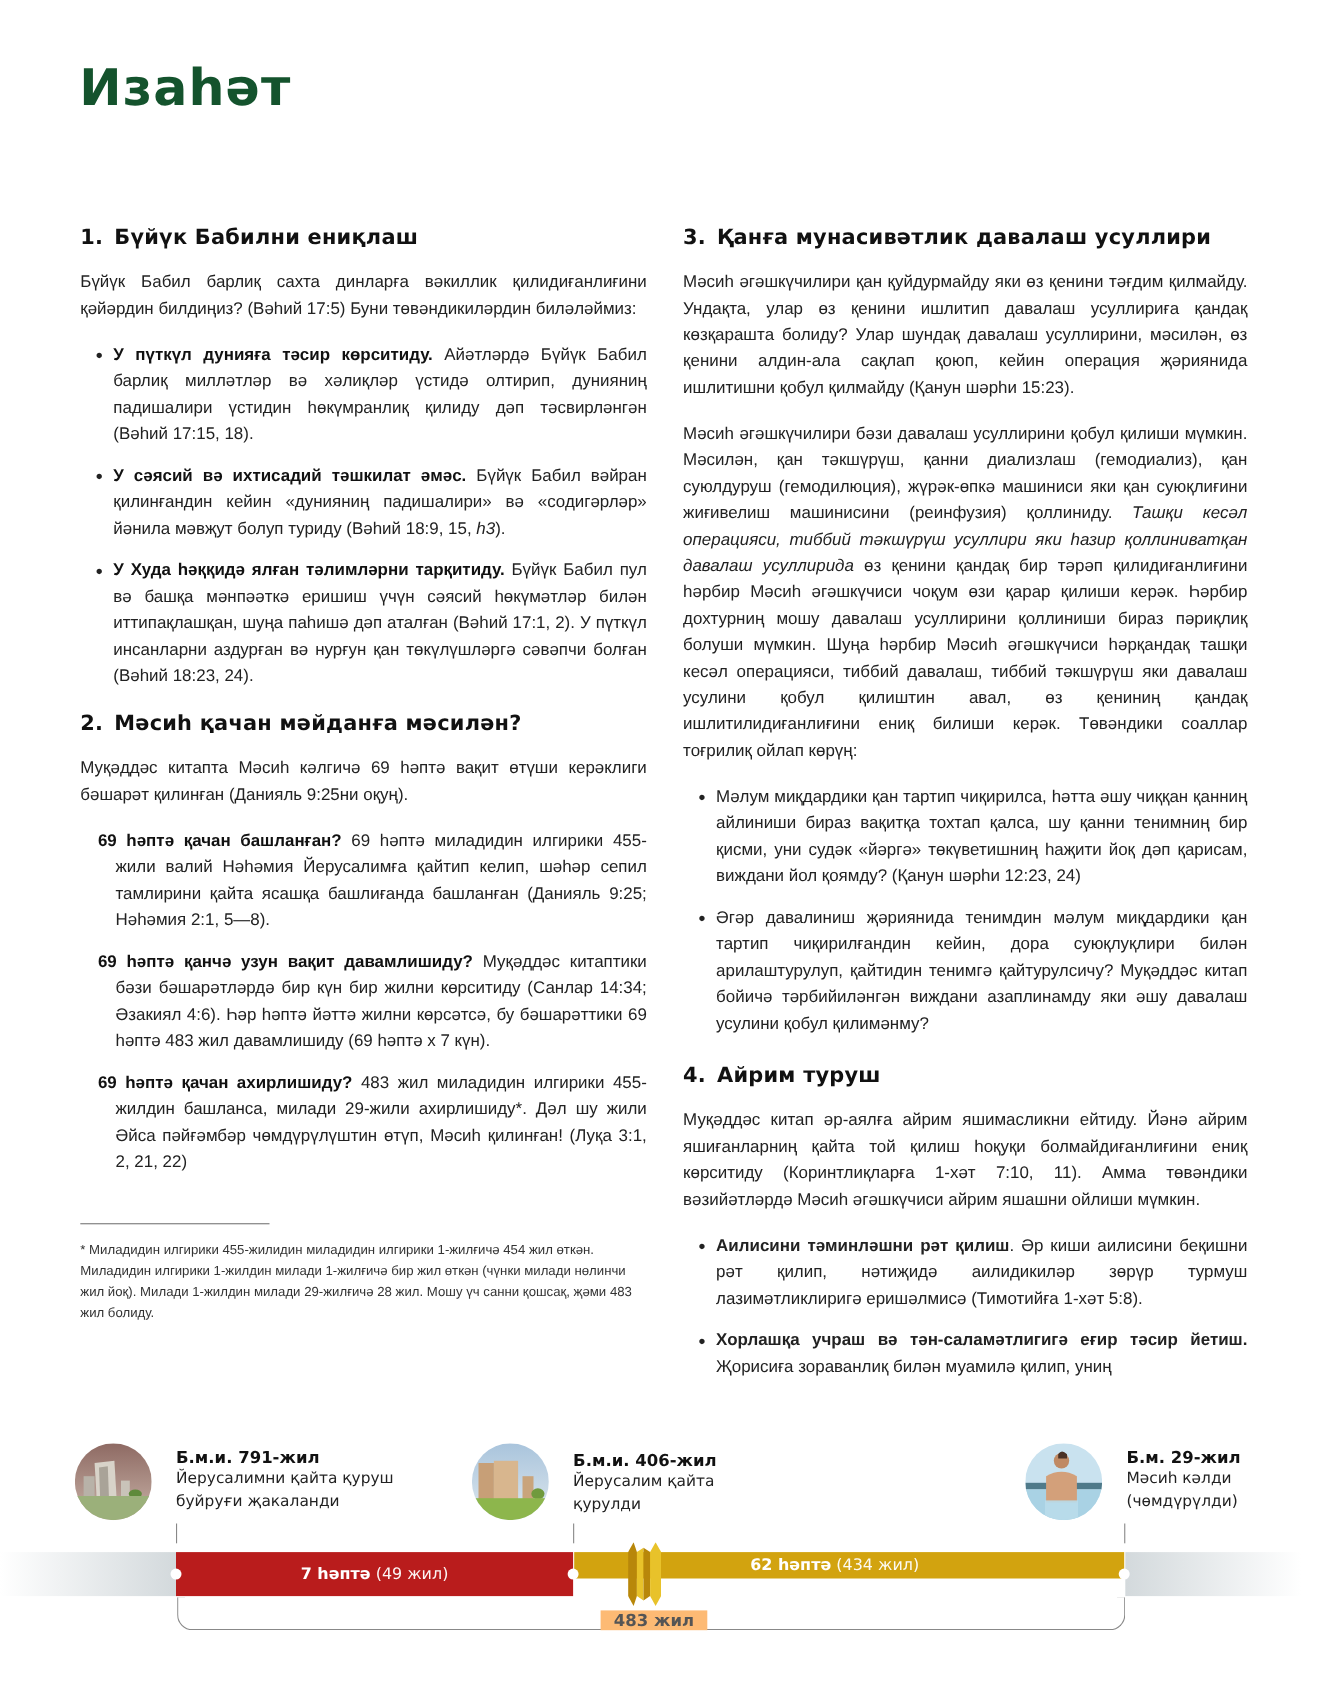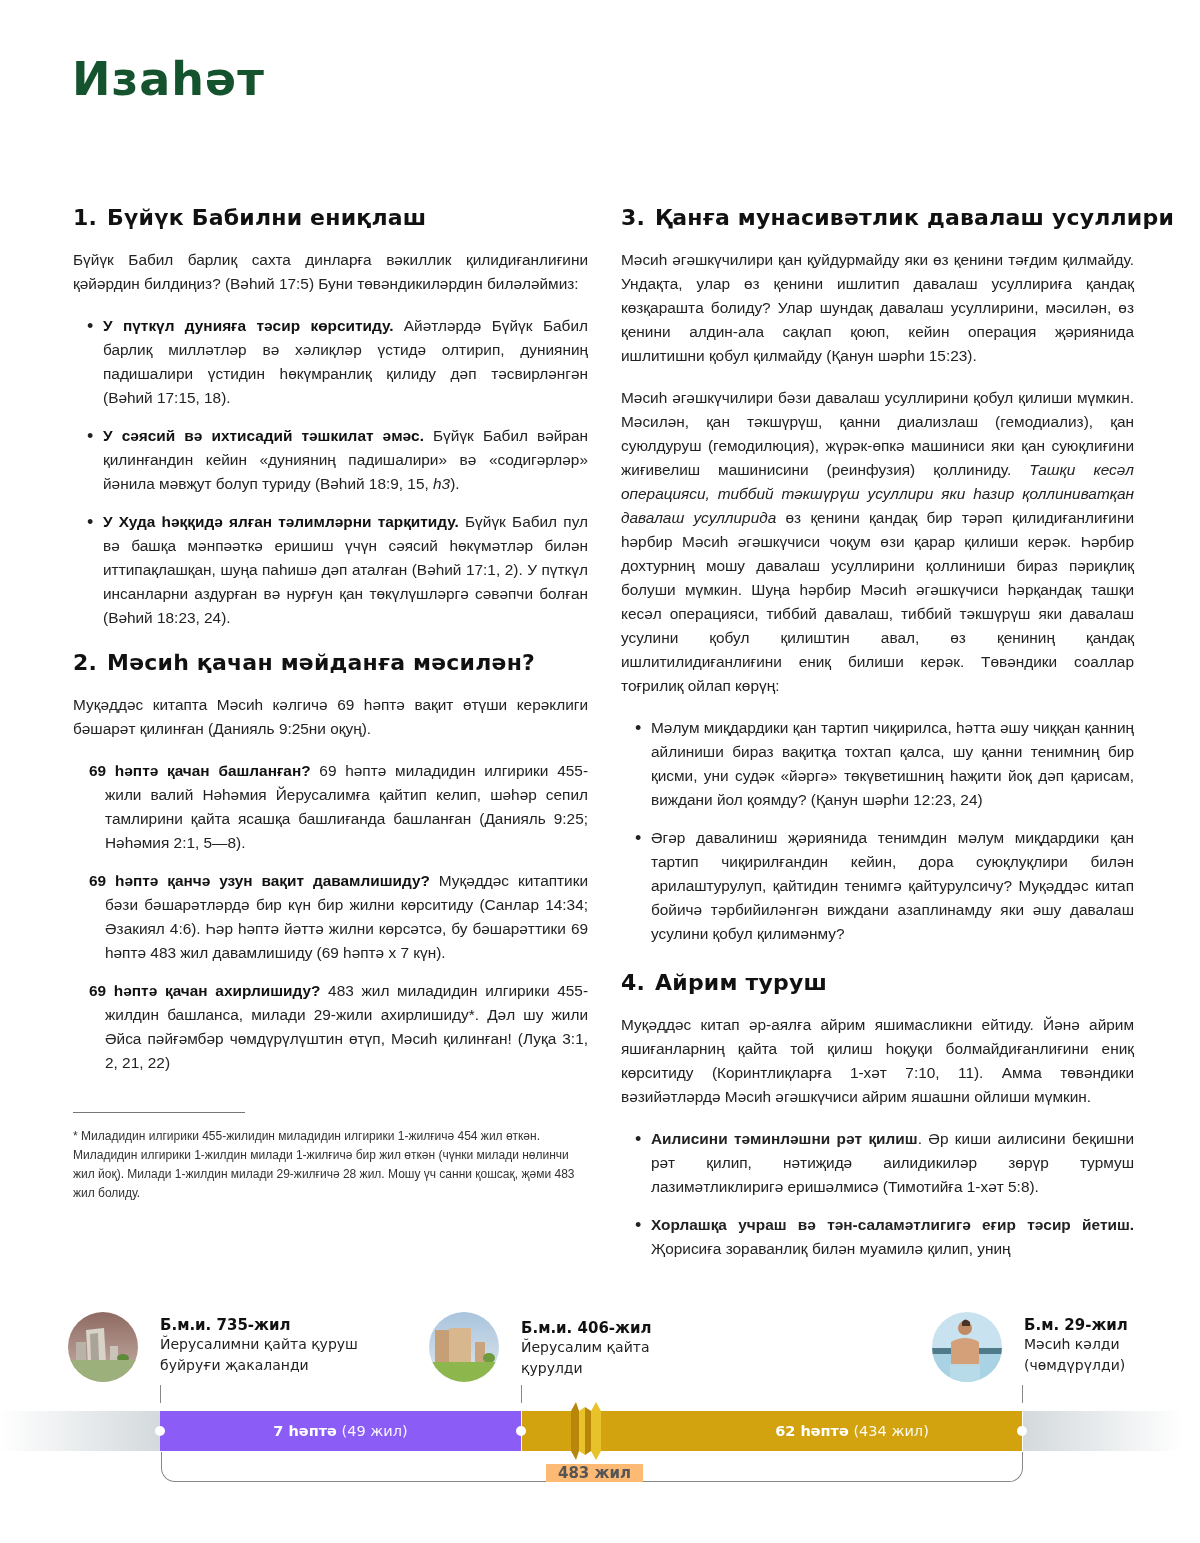--- a/index.html
+++ b/index.html
@@ -5,21 +5,21 @@
   * { box-sizing: border-box; margin: 0; padding: 0; }
   html, body { width: 1200px; height: 1543px; background: #ffffff; }
   body { position: relative; font-family: "DejaVu Sans", sans-serif; color: #1a1a1a; overflow: hidden; }
 
   .page-title { position: absolute; left: 72px; top: 52px; font-size: 46px; font-weight: bold; letter-spacing: 1px; color: #14532d; }
 
   .col { position: absolute; top: 205px; }
   .col-left { left: 73px; width: 515px; }
   .col-right { left: 621px; width: 513px; }
 
-  h2 { font-size: 22px; font-weight: bold; color: #111; margin-bottom: 18px; letter-spacing: 0.2px; white-space: nowrap; }
+  h2 { font-size: 19px; font-weight: bold; color: #111; margin-bottom: 18px; letter-spacing: 0.2px; white-space: nowrap; }
   h2 .num { margin-right: 10px; }
 
   p, li { font-family: "Liberation Sans", sans-serif; font-size: 15.4px; line-height: 24px; text-align: justify; color: #222; }
   p { margin-bottom: 18px; }
 
   ul.bullets { list-style: none; padding-left: 14px; margin-bottom: 18px; }
   ul.bullets li { position: relative; padding-left: 16px; margin-bottom: 14px; }
   ul.bullets li::before { content: "\2022"; position: absolute; left: 0; top: 0; font-size: 18px; color: #222; }
 
   .qa { padding-left: 16px; margin-bottom: 14px; }
@@ -37,22 +37,22 @@
 
   
   .tl-event { position: absolute; top: 1312px; display: flex; align-items: flex-start; }
   .tl-thumb { width: 70px; height: 70px; border-radius: 50%; overflow: hidden; flex-shrink: 0; }
   .tl-text { margin-left: 22px; margin-top: 4px; }
   .tl-date { font-family: "DejaVu Sans", sans-serif; font-weight: bold; font-size: 15px; color: #111; }
   .tl-desc { font-family: "DejaVu Sans", sans-serif; font-size: 14px; line-height: 21px; color: #222; }
   .tl-tick { position: absolute; width: 1px; height: 18px; background: #888; top: 1385px; }
 
   .bar-fade-left { position: absolute; left: 0; top: 1411px; width: 160px; height: 40px; background: linear-gradient(to right, rgba(210,216,220,0) 0%, #d3d9dc 100%); }
-  .bar-grey { position: absolute; left: 160px; top: 1411px; width: 361px; height: 40px; background: #8b5cf6; display: flex; align-items: center; justify-content: center; }
-  .bar-gold { position: absolute; left: 522px; top: 1411px; width: 500px; height: 40px; background: #d2a30f; display: flex; align-items: center; justify-content: center; }
+  .bar-grey { position: absolute; left: 160px; top: 1411px; width: 361px; height: 40px; background: #b91c1c; display: flex; align-items: center; justify-content: center; }
+  .bar-gold { position: absolute; left: 522px; top: 1411px; width: 500px; height: 24px; background: #d2a30f; display: flex; align-items: center; justify-content: flex-start; }
   .bar-fade-right { position: absolute; left: 1023px; top: 1411px; width: 160px; height: 40px; background: linear-gradient(to right, #d3d9dc 0%, rgba(210,216,220,0) 100%); }
   .bar-label { font-family: "DejaVu Sans", sans-serif; font-size: 14.5px; color: #fff; white-space: nowrap; }
   .bar-label b { color: #fff; }
   .bar-label span.light { font-weight: normal; opacity: 0.95; }
   .bar-gold .bar-label { margin-left: 160px; }
 
   .dot { position: absolute; width: 10px; height: 10px; border-radius: 50%; background: #fff; top: 1426px; }
   .fold { position: absolute; left: 571px; top: 1402px; width: 30px; height: 58px; }
 
   .brace { position: absolute; left: 161px; top: 1452px; width: 862px; height: 30px; border: 1.5px solid #888; border-top: none; border-radius: 0 0 14px 14px; }
@@ -126,21 +126,21 @@
         <rect width="70" height="70" fill="url(#sky1)"></rect>
         <rect x="8" y="30" width="10" height="24" fill="#b8b2a8"></rect>
         <polygon points="18,18 36,16 38,50 20,52" fill="#d8d3c9"></polygon>
         <polygon points="22,22 30,21 31,48 23,49" fill="#a9a398"></polygon>
         <rect x="42" y="34" width="8" height="16" fill="#c9c3b9"></rect>
         <ellipse cx="55" cy="46" rx="6" ry="4" fill="#5e8a3a"></ellipse>
         <rect y="48" width="70" height="22" fill="#9bb07a"></rect>
       </svg>
     </div>
     <div class="tl-text">
-      <div class="tl-date">Б.м.и. 735-жил</div>
+      <div class="tl-date">Б.м.и. 791-жил</div>
       <div class="tl-desc">Йерусалимни қайта қуруш</div>
       <div class="tl-desc">буйруғи җакаланди</div>
     </div>
   </div>
 
   <div class="tl-event" style="left:429px;align-items:center;">
     <div class="tl-thumb">
       <svg width="70" height="70" viewBox="0 0 70 70">
         <defs>
             <linearGradient id="sky2" x1="0" y1="0" x2="0" y2="1">

